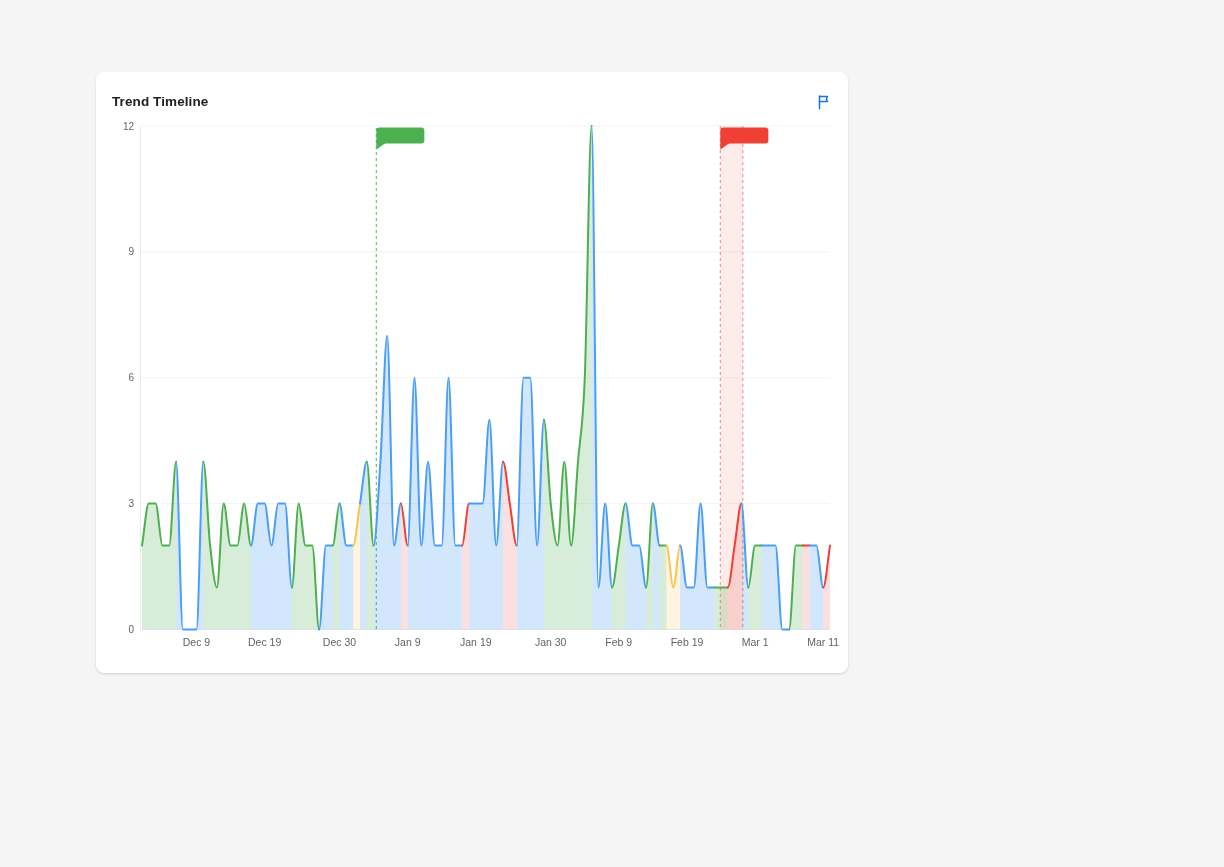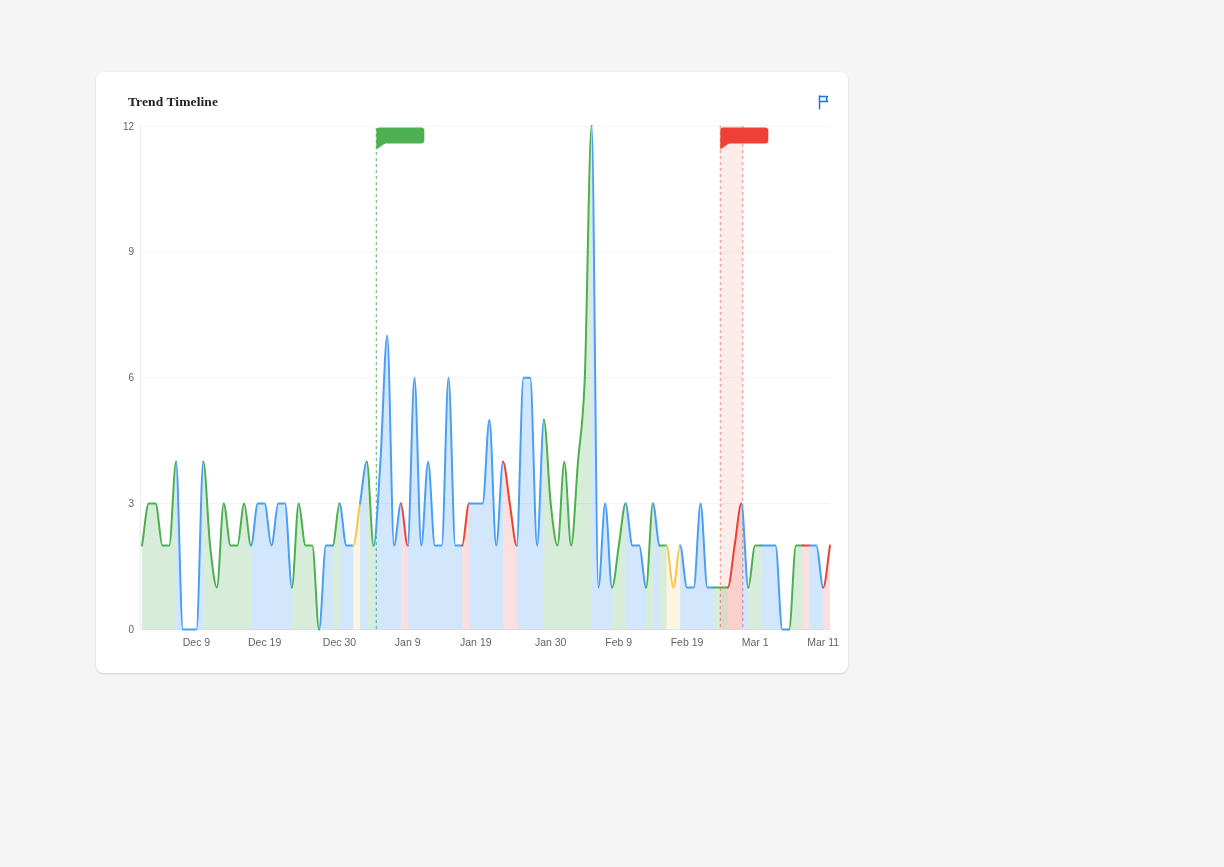--- a/index.html
+++ b/index.html
@@ -9,21 +9,21 @@
     font-family:"Liberation Sans","DejaVu Sans",sans-serif;
     position:relative;overflow:hidden;
   }
   .card{
     position:absolute;left:96px;top:72px;
     width:752px;height:601px;
     background:#ffffff;border-radius:8px;
     box-shadow:0 1px 2px rgba(60,64,67,.12),0 1px 3px rgba(60,64,67,.08);
   }
   .card-header{
-    position:absolute;left:16px;top:0;right:0;height:46px;font-family:Liberation Serif, serif;
+    position:absolute;left:0;top:0;right:0;height:46px;
   }
   .card-title{
     position:absolute;left:16px;top:22px;
     font-size:13.5px;font-weight:700;color:#202124;letter-spacing:.1px;
   }
   .header-flag-btn{
     position:absolute;right:15px;top:21px;width:18px;height:18px;
     background:none;border:none;padding:0;cursor:pointer;
   }
   .chart-svg{position:absolute;left:0;top:0;}

